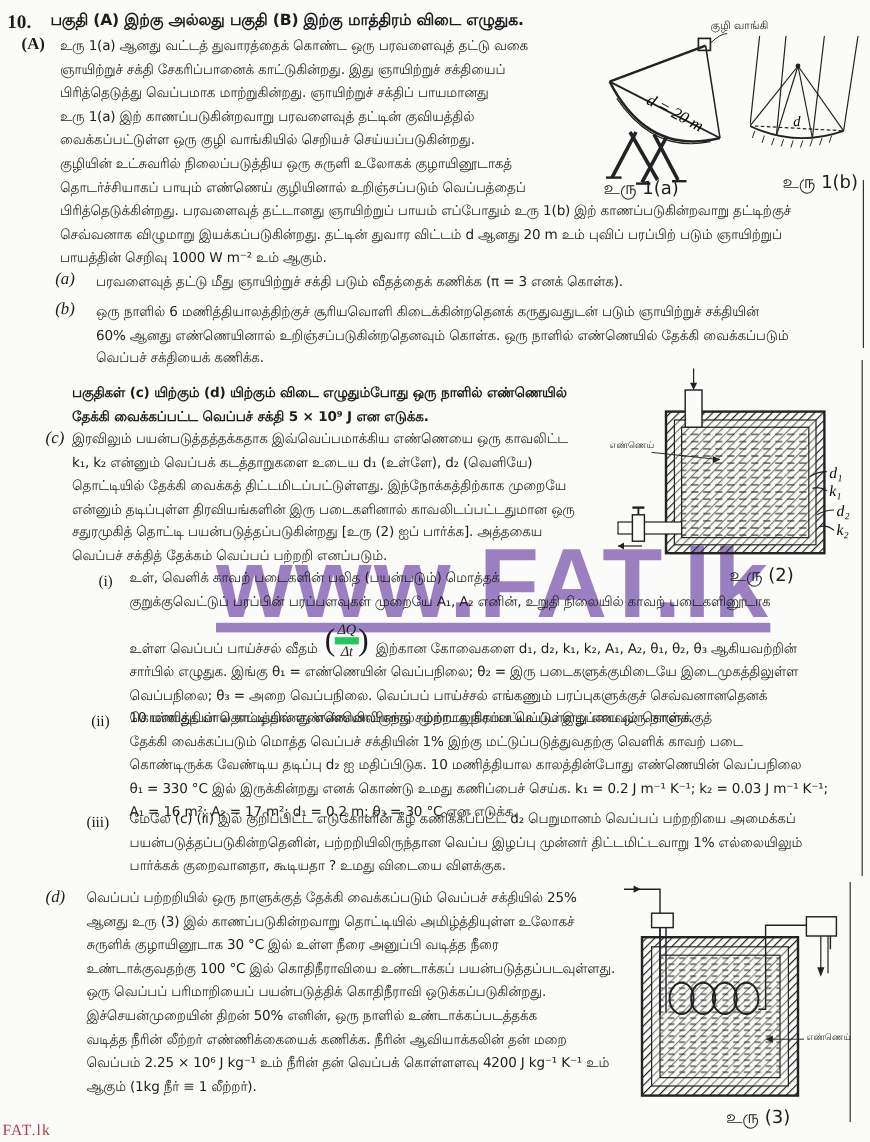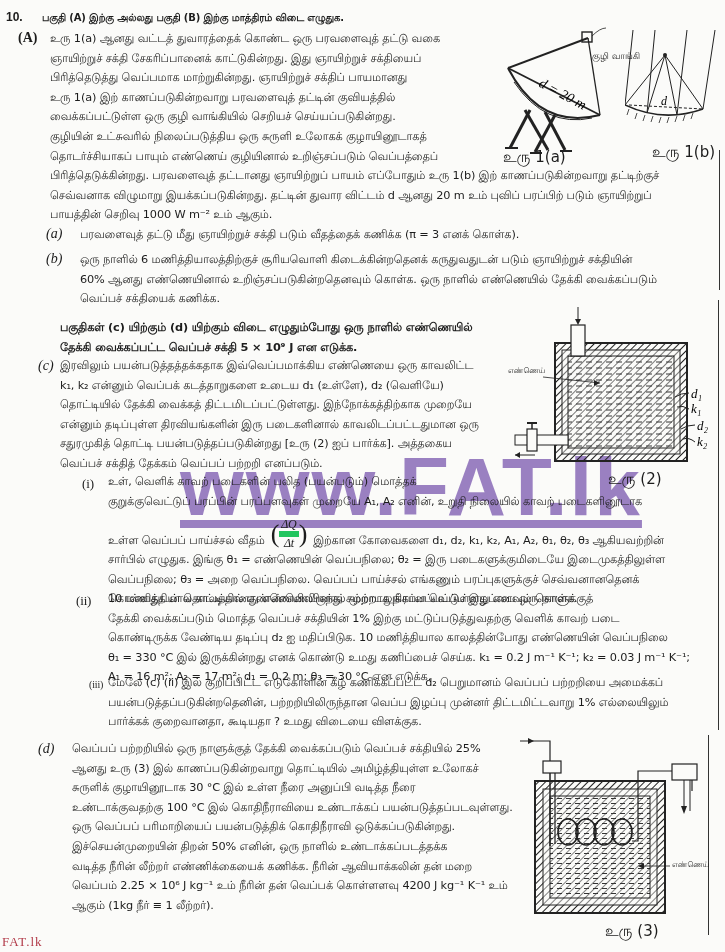--- a/index.html
+++ b/index.html
@@ -6,42 +6,42 @@
     body {
       width:725px; height:952px; overflow:hidden; position:relative;
       background:#fbfbf9; color:#1c1c1c;
       font-family:"DejaVu Sans", sans-serif;
     }
     .abs { position:absolute; }
     .t { font-size:11.3px; line-height:19.6px; letter-spacing:-0.15px; white-space:nowrap; }
     .serif { font-family:"Liberation Serif", serif; }
     .b { font-weight:bold; }
     .i { font-style:italic; }
-    .qnum { font-family:Liberation Sans, sans-serif; font-weight:bold; font-size:12px; }
+    .qnum { font-family:Liberation Serif, serif; font-weight:bold; font-size:16px; }
     .lbl { font-family:"Liberation Serif", serif; font-size:14px; }
     .cap { font-size:15px; font-family:"DejaVu Sans", sans-serif; }
     .vline { position:absolute; width:1px; background:#333; }
     .watermark {
       position:absolute; left:180px; top:440px; font-family:"Liberation Sans", sans-serif;
       font-weight:bold; font-size:82px; color:#4c1d95; opacity:0.55; letter-spacing:2px;
       white-space:nowrap; pointer-events:none;text-decoration:underline;
     }
     .footer-brand {
       position:absolute; left:2px; top:934px; font-family:"Liberation Serif", serif;
       font-size:13px; color:#b23b4a; letter-spacing:1px;
     }
     svg text { font-family:"Liberation Serif", serif; }
   </style>
 </head>
 <body>
 
 <div class="watermark">www.FAT.lk</div>
 
 <div class="abs qnum" style="left:6px;top:10px;">10.</div>
-<div class="abs t b" style="left:42px;top:8px;font-size:10px;">பகுதி (A) இற்கு அல்லது பகுதி (B) இற்கு மாத்திரம் விடை எழுதுக.</div>
+<div class="abs t b" style="left:42px;top:8px;font-size:13px;">பகுதி (A) இற்கு அல்லது பகுதி (B) இற்கு மாத்திரம் விடை எழுதுக.</div>
 
 <div class="abs lbl b" style="left:18px;top:30px;">(A)</div>
 <div class="abs" style="left:50px;top:29px;">
   <div class="t">உரு 1(a) ஆனது வட்டத் துவாரத்தைக் கொண்ட ஒரு பரவளைவுத் தட்டு வகை</div>
   <div class="t">ஞாயிற்றுச் சக்தி சேகரிப்பானைக் காட்டுகின்றது. இது ஞாயிற்றுச் சக்தியைப்</div>
   <div class="t">பிரித்தெடுத்து வெப்பமாக மாற்றுகின்றது. ஞாயிற்றுச் சக்திப் பாயமானது</div>
   <div class="t">உரு 1(a) இற் காணப்படுகின்றவாறு பரவளைவுத் தட்டின் குவியத்தில்</div>
   <div class="t">வைக்கப்பட்டுள்ள ஒரு குழி வாங்கியில் செறியச் செய்யப்படுகின்றது.</div>
   <div class="t">குழியின் உட்சுவரில் நிலைப்படுத்திய ஒரு சுருளி உலோகக் குழாயினூடாகத்</div>
   <div class="t">தொடர்ச்சியாகப் பாயும் எண்ணெய் குழியினால் உறிஞ்சப்படும் வெப்பத்தைப்</div>
@@ -62,21 +62,21 @@
     <line x1="45" y1="102" x2="65" y2="140" stroke="#222" stroke-width="3"></line>
     <line x1="55" y1="105" x2="35" y2="142" stroke="#222" stroke-width="3"></line>
     <line x1="25" y1="100" x2="48" y2="140" stroke="#222" stroke-width="3"></line>
     <line x1="5" y1="138" x2="18" y2="138" stroke="#222" stroke-width="2"></line>
     <line x1="30" y1="143" x2="42" y2="143" stroke="#222" stroke-width="2"></line>
     <line x1="60" y1="141" x2="72" y2="141" stroke="#222" stroke-width="2"></line>
     <text x="38" y="76" font-size="14" font-style="italic" transform="rotate(28 38 76)">d = 20 m</text>
     <path d="M92,26 Q100,18 106,18" fill="none" stroke="#222" stroke-width="0.8"></path>
   </svg>
 </div>
-<div class="abs cap" style="left:592px;top:16px;font-size:9px;margin-top:35px;">குழி வாங்கி</div>
+<div class="abs cap" style="left:592px;top:16px;font-size:9px;">குழி வாங்கி</div>
 <div class="abs cap" style="left:503px;top:148px;">உரு 1(a)</div>
 
 <div class="abs" style="left:625px;top:25px;width:100px;height:100px;">
   <svg width="100" height="100" viewBox="0 0 100 100">
     <g stroke="#222" stroke-width="1" fill="none">
       <line x1="8" y1="5" x2="0" y2="80"></line>
       <line x1="30" y1="5" x2="22" y2="88"></line>
       <line x1="62" y1="5" x2="52" y2="90"></line>
       <line x1="90" y1="5" x2="78" y2="84"></line>
       <line x1="0" y1="80" x2="40" y2="30"></line>
@@ -193,21 +193,21 @@
 
 <div class="abs t serif" style="left:76px;top:591px;font-size:13px;">(ii)</div>
 <div class="abs" style="left:108px;top:589px;">
   <div class="t">10 மணித்தியால காலத்தில் எண்ணெயிலிருந்து சுற்றாடலுக்கான வெப்ப இழப்பை ஒரு நாளுக்குத்</div>
   <div class="t">தேக்கி வைக்கப்படும் மொத்த வெப்பச் சக்தியின் 1% இற்கு மட்டுப்படுத்துவதற்கு வெளிக் காவற் படை</div>
   <div class="t">கொண்டிருக்க வேண்டிய தடிப்பு d₂ ஐ மதிப்பிடுக. 10 மணித்தியால காலத்தின்போது எண்ணெயின் வெப்பநிலை</div>
   <div class="t">θ₁ = 330 °C இல் இருக்கின்றது எனக் கொண்டு உமது கணிப்பைச் செய்க. k₁ = 0.2 J m⁻¹ K⁻¹; k₂ = 0.03 J m⁻¹ K⁻¹;</div>
   <div class="t">A₁ = 16 m²; A₂ = 17 m²; d₁ = 0.2 m; θ₃ = 30 °C என எடுக்க.</div>
 </div>
 
-<div class="abs t serif" style="left:89px;top:675px;font-size:10px;">(iii)</div>
+<div class="abs t serif" style="left:72px;top:675px;font-size:13px;">(iii)</div>
 <div class="abs" style="left:108px;top:673px;">
   <div class="t">மேலே (c) (ii) இல் குறிப்பிட்ட எடுகோளின் கீழ் கணிக்கப்பட்ட d₂ பெறுமானம் வெப்பப் பற்றறியை அமைக்கப்</div>
   <div class="t">பயன்படுத்தப்படுகின்றதெனின், பற்றறியிலிருந்தான வெப்ப இழப்பு முன்னர் திட்டமிட்டவாறு 1% எல்லையிலும்</div>
   <div class="t">பார்க்கக் குறைவானதா, கூடியதா ? உமது விடையை விளக்குக.</div>
 </div>
 
 <div class="abs lbl i" style="left:38px;top:741px;">(d)</div>
 <div class="abs" style="left:72px;top:739px;">
   <div class="t">வெப்பப் பற்றறியில் ஒரு நாளுக்குத் தேக்கி வைக்கப்படும் வெப்பச் சக்தியில் 25%</div>
   <div class="t">ஆனது உரு (3) இல் காணப்படுகின்றவாறு தொட்டியில் அமிழ்த்தியுள்ள உலோகச்</div>

